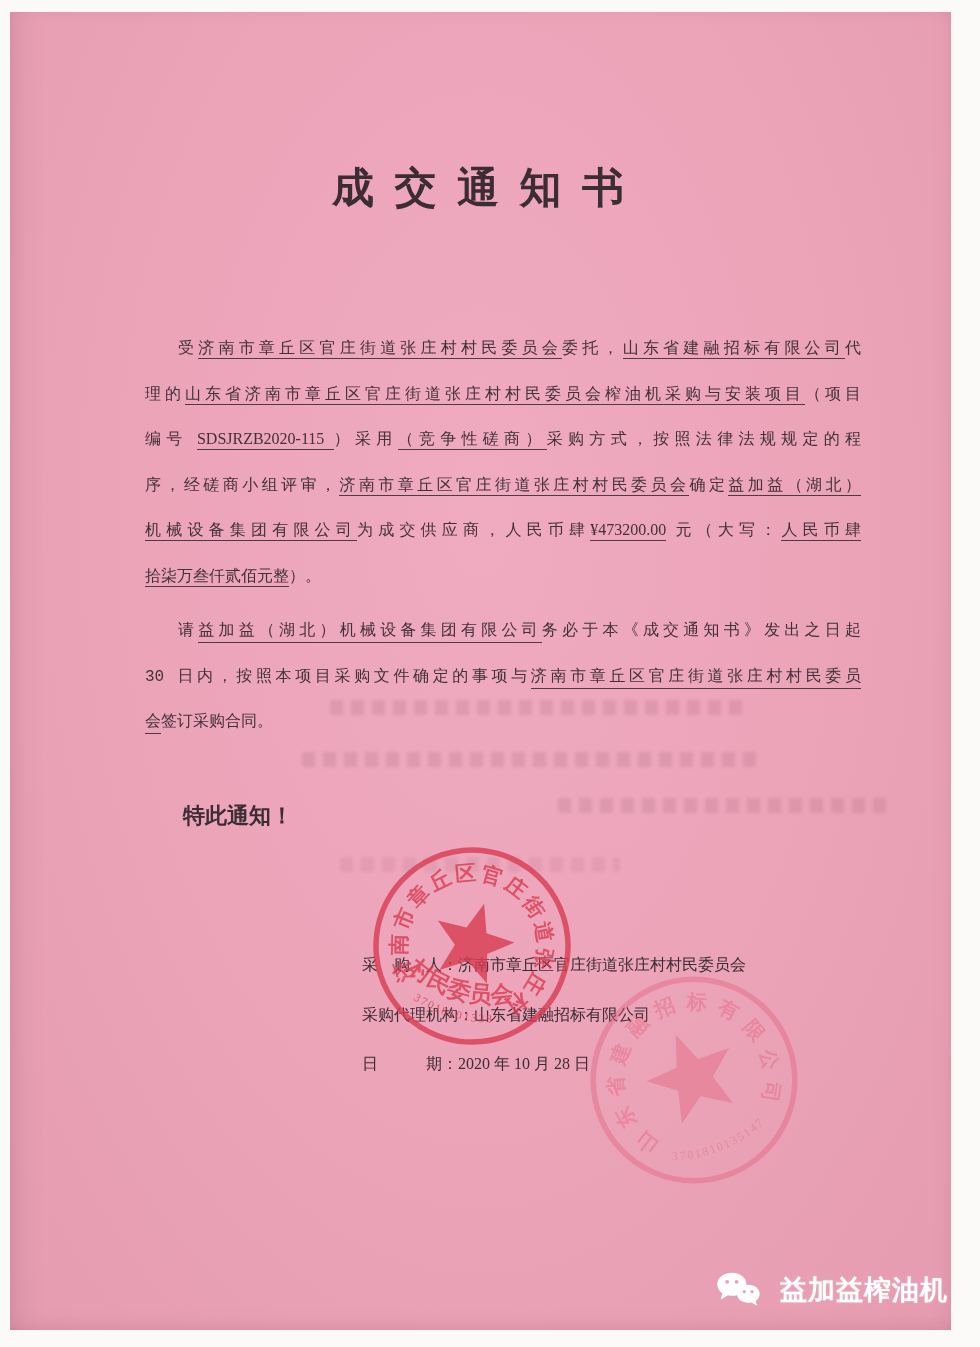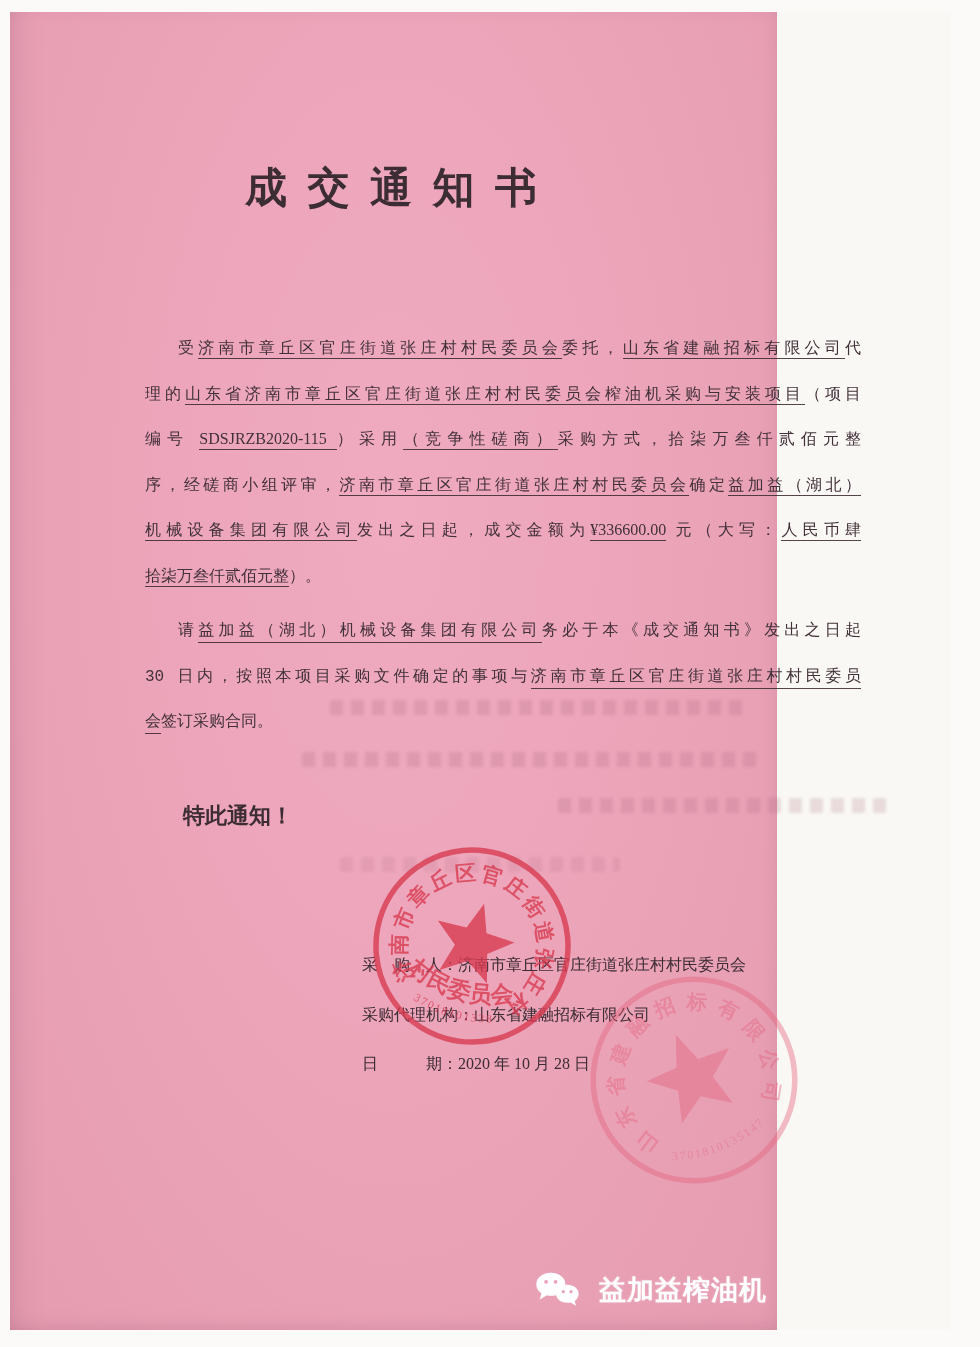--- a/index.html
+++ b/index.html
@@ -2,21 +2,21 @@
 <html><head>
 <meta charset="utf-8">
 <style>
   html,body{margin:0;padding:0;}
   body{
     width:980px;height:1347px;position:relative;overflow:hidden;
     background:#faf8f5;
     font-family:"Liberation Serif","DejaVu Serif",serif;
   }
   .paper{
-    position:absolute;left:10px;top:12px;width:767px;height:1318px;
+    position:absolute;left:10px;top:12px;width:941px;height:1318px;
     background:radial-gradient(ellipse at 50% 38%, #f0abc0 0%, #eba3b8 55%, #e59cb1 100%);
     box-shadow:inset 20px 0 34px -24px rgba(120,60,85,.30), inset -12px 0 24px -18px rgba(120,60,85,.18), inset 0 -14px 26px -20px rgba(120,60,85,.22);
     color:#42313a;
   }
   .title{
     position:absolute;top:148px;left:0;width:100%;
     text-align:center;font-size:42px;font-weight:bold;letter-spacing:5px;
     color:#3c2c34;
   }
   .recipient{
@@ -44,21 +44,21 @@
   .ghost{
     position:absolute;height:15px;border-radius:3px;
     background:repeating-linear-gradient(90deg, rgba(156,88,112,.18) 0 13px, rgba(156,88,112,0) 13px 21px);
     filter:blur(1.6px);
   }
   .g1{left:320px;top:688px;width:420px;}
   .g2{left:292px;top:740px;width:455px;}
   .g3{left:548px;top:786px;width:330px;}
   .g4{left:330px;top:845px;width:280px;opacity:.7;}
   .logo{
-    position:absolute;right:10px;top:1254px;height:48px;
+    position:absolute;right:3px;top:1254px;height:48px;
     display:flex;align-items:center;gap:19px;
   }
   .logo-text{
     font-family:"Liberation Sans","DejaVu Sans",sans-serif;
     font-size:27px;font-weight:600;color:#ffffff;letter-spacing:1px;
     text-shadow:0 0 2px rgba(255,255,255,.4);
   }
   .edge-strip{position:absolute;background:#fbfaf8;}
 </style>
 </head>
@@ -66,23 +66,23 @@
 
 <div class="paper">
 
   <div class="title">成 交 通 知 书</div>
 
 
   <div class="doc-body">
       <div class="para para1">
         <div class="line fill indent"><span>受</span><span class="u">济南市章丘区官庄街道张庄村村民委员会</span><span>委托，</span><span class="u">山东省建融招标有限公司</span><span>代</span></div>
         <div class="line fill"><span>理的</span><span class="u">山东省济南市章丘区官庄街道张庄村村民委员会榨油机采购与安装项目</span><span>（项目</span></div>
-        <div class="line fill"><span>编号 </span><span class="u">SDSJRZB2020-115 </span><span>）采用</span><span class="u">（竞争性磋商）</span><span>采购方式，拾柒万叁仟贰佰元整</span></div>
+        <div class="line fill"><span>编号 </span><span class="u">SDSJRZB2020-115 </span><span>）采用</span><span class="u">（竞争性磋商）</span><span>采购方式，按照法律法规规定的程</span></div>
         <div class="line fill"><span>序，经磋商小组评审，</span><span class="u">济南市章丘区官庄街道张庄村村民委员会</span><span>确定</span><span class="u">益加益（湖北）</span></div>
-        <div class="line fill"><span class="u">机械设备集团有限公司</span><span>发出之日起，成交金额为</span><span class="u">¥336600.00</span><span> 元（大写：</span><span class="u">人民币肆</span></div>
+        <div class="line fill"><span class="u">机械设备集团有限公司</span><span>为成交供应商，人民币肆</span><span class="u">¥473200.00</span><span> 元（大写：</span><span class="u">人民币肆</span></div>
         <div class="line"><span class="u">拾柒万叁仟贰佰元整</span><span>）。</span></div>
       </div>
       <div class="para para2">
         <div class="line fill indent"><span>请</span><span class="u">益加益（湖北）机械设备集团有限公司</span><span>务必于本《成交通知书》发出之日起</span></div>
         <div class="line fill"><span>30 日内，按照本项目采购文件确定的事项与</span><span class="u">济南市章丘区官庄街道张庄村村民委员</span></div>
         <div class="line"><span class="u">会</span><span>签订采购合同。</span></div>
       </div>
     </div>
 
   <div class="notice">特此通知！</div>

